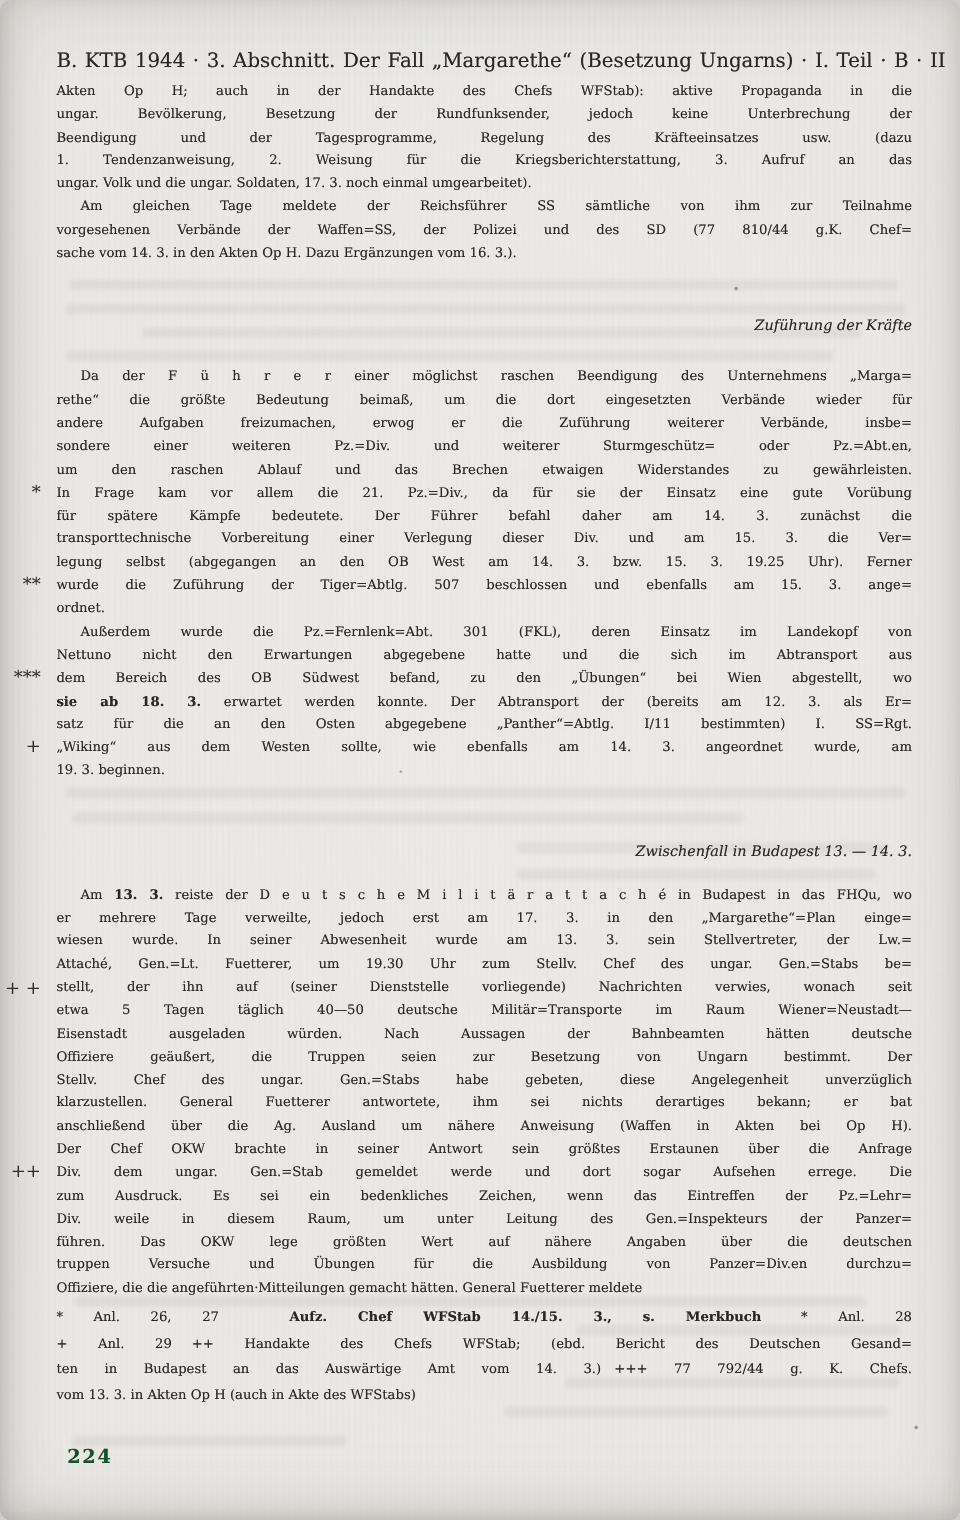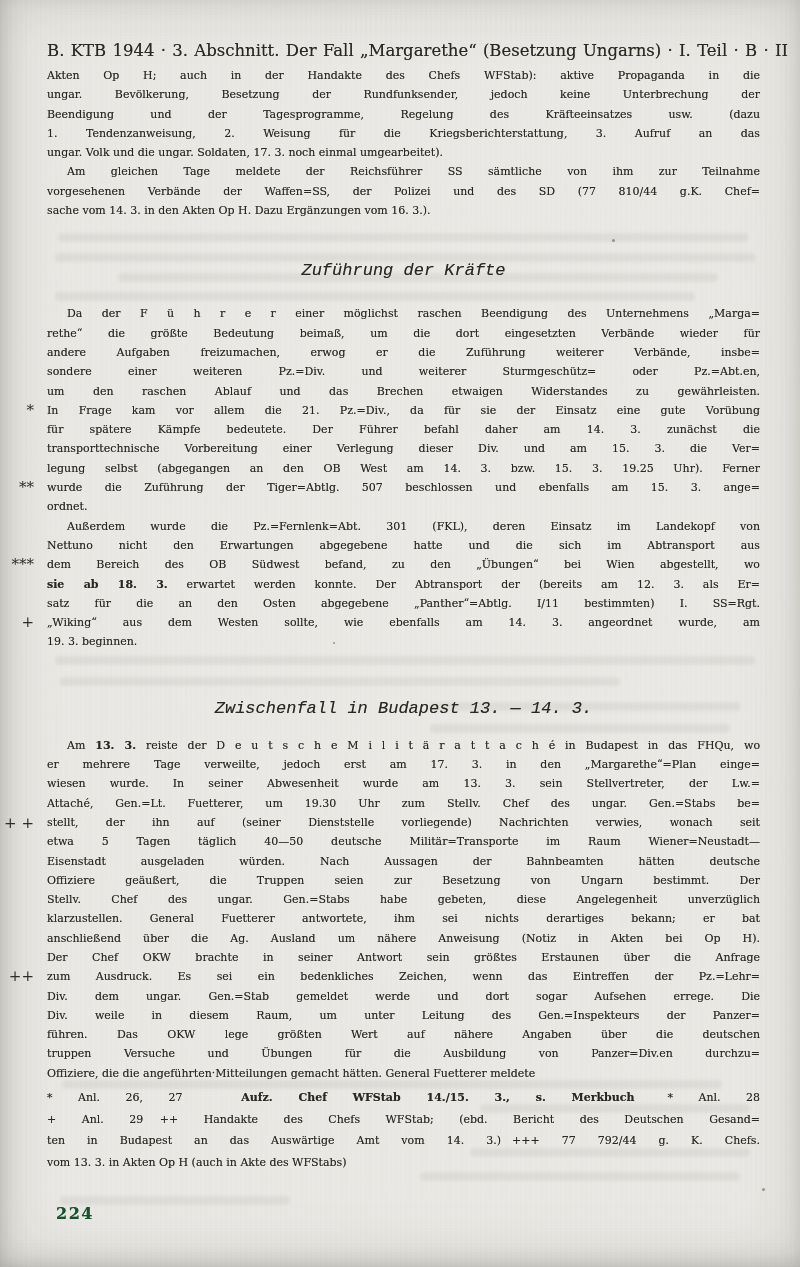--- a/index.html
+++ b/index.html
@@ -1,20 +1,21 @@
 <!DOCTYPE html>
 <html><head>
 <meta charset="utf-8">
 <style>
   html,body{margin:0;padding:0;background:#cfcecb;}
   .page{
     position:relative;width:800px;height:1267px;margin:0 auto;
     background:#e9e8e4;overflow:hidden;
     font-family:"DejaVu Serif", serif;color:#2b2822;
     box-shadow:inset 0 0 60px rgba(120,118,110,.25);
+    border-radius:10px;
   }
   
   .page::before{
     content:"";position:absolute;inset:0;pointer-events:none;opacity:.45;
     background:
       repeating-linear-gradient(0deg, rgba(255,255,255,.05) 0 1px, rgba(0,0,0,0) 1px 3px),
       repeating-linear-gradient(90deg, rgba(130,128,120,.04) 0 2px, rgba(0,0,0,0) 2px 5px),
       radial-gradient(ellipse at 55% 40%, rgba(255,255,255,.14), rgba(0,0,0,0) 70%);
   }
   .page::after{
@@ -26,21 +27,21 @@
     position:absolute;left:47px;top:40px;width:741px;
     font-size:16.5px;line-height:22px;
     text-align:justify;text-align-last:justify;
     text-shadow:0 0 .4px rgba(43,40,34,.55);
   }
   .body-col{position:absolute;left:47px;top:66px;width:713px;text-shadow:0 0 .4px rgba(43,40,34,.5);}
   .para{margin:0;}
   .line{font-size:11px;line-height:19.3px;text-align:justify;text-align-last:justify;}
   .line.last{text-align-last:left;}
   .para.indent .line:first-child{text-indent:20px;}
-  .heading{font-style:italic;text-align:center;font-size:17px;line-height:20px;font-family:Liberation Mono, monospace;}
+  .heading{font-style:italic;text-align:right;font-size:12px;line-height:20px;}
   .heading.h-1{margin:41px 0 23px;}
   .heading.h-2{margin:47px 0 17px;}
   .footnotes{margin-top:4px;}
   .footnotes .line{line-height:21.5px;}
   .page-number{
     position:absolute;left:56px;top:1204px;font-size:16px;font-weight:bold;
     letter-spacing:1.5px;color:#14532d;text-shadow:0 0 .4px rgba(43,40,34,.5);
   }
   .margin-marks span{
     position:absolute;left:0;width:34px;text-align:right;
@@ -125,24 +126,24 @@
         <div class="line">Am <b>13. 3.</b> reiste der D e u t s c h e  M i l i t ä r a t t a c h é in Budapest in das FHQu, wo</div>
         <div class="line">er mehrere Tage verweilte, jedoch erst am 17. 3. in den „Margarethe“=Plan einge=</div>
         <div class="line">wiesen wurde. In seiner Abwesenheit wurde am 13. 3. sein Stellvertreter, der Lw.=</div>
         <div class="line">Attaché, Gen.=Lt. Fuetterer, um 19.30 Uhr zum Stellv. Chef des ungar. Gen.=Stabs be=</div>
         <div class="line">stellt, der ihn auf (seiner Dienststelle vorliegende) Nachrichten verwies, wonach seit</div>
         <div class="line">etwa 5 Tagen täglich 40—50 deutsche Militär=Transporte im Raum Wiener=Neustadt—</div>
         <div class="line">Eisenstadt ausgeladen würden. Nach Aussagen der Bahnbeamten hätten deutsche</div>
         <div class="line">Offiziere geäußert, die Truppen seien zur Besetzung von Ungarn bestimmt. Der</div>
         <div class="line">Stellv. Chef des ungar. Gen.=Stabs habe gebeten, diese Angelegenheit unverzüglich</div>
         <div class="line">klarzustellen. General Fuetterer antwortete, ihm sei nichts derartiges bekann; er bat</div>
-        <div class="line">anschließend über die Ag. Ausland um nähere Anweisung (Notiz in Akten bei Op H).</div>
+        <div class="line">anschließend über die Ag. Ausland um nähere Anweisung (Waffen in Akten bei Op H).</div>
         <div class="line">Der Chef OKW brachte in seiner Antwort sein größtes Erstaunen über die Anfrage</div>
+        <div class="line">Div. dem ungar. Gen.=Stab gemeldet werde und dort sogar Aufsehen errege. Die</div>
         <div class="line">zum Ausdruck. Es sei ein bedenkliches Zeichen, wenn das Eintreffen der Pz.=Lehr=</div>
-        <div class="line">Div. dem ungar. Gen.=Stab gemeldet werde und dort sogar Aufsehen errege. Die</div>
         <div class="line">Div. weile in diesem Raum, um unter Leitung des Gen.=Inspekteurs der Panzer=</div>
         <div class="line">führen. Das OKW lege größten Wert auf nähere Angaben über die deutschen</div>
         <div class="line">truppen Versuche und Übungen für die Ausbildung von Panzer=Div.en durchzu=</div>
         <div class="line last">Offiziere, die die angeführten·Mitteilungen gemacht hätten. General Fuetterer meldete</div>
       </div>
       <div class="footnotes">
         <div class="line">* Anl. 26, 27   <b> Aufz. Chef WFStab 14./15. 3., s. Merkbuch   </b>* Anl. 28</div>
         <div class="line">+ Anl. 29  ++ Handakte des Chefs WFStab; (ebd. Bericht des Deutschen Gesand=</div>
         <div class="line">ten in Budapest an das Auswärtige Amt vom 14. 3.)  +++ 77 792/44 g. K. Chefs.</div>
         <div class="line last">vom 13. 3. in Akten Op H (auch in Akte des WFStabs)</div>

